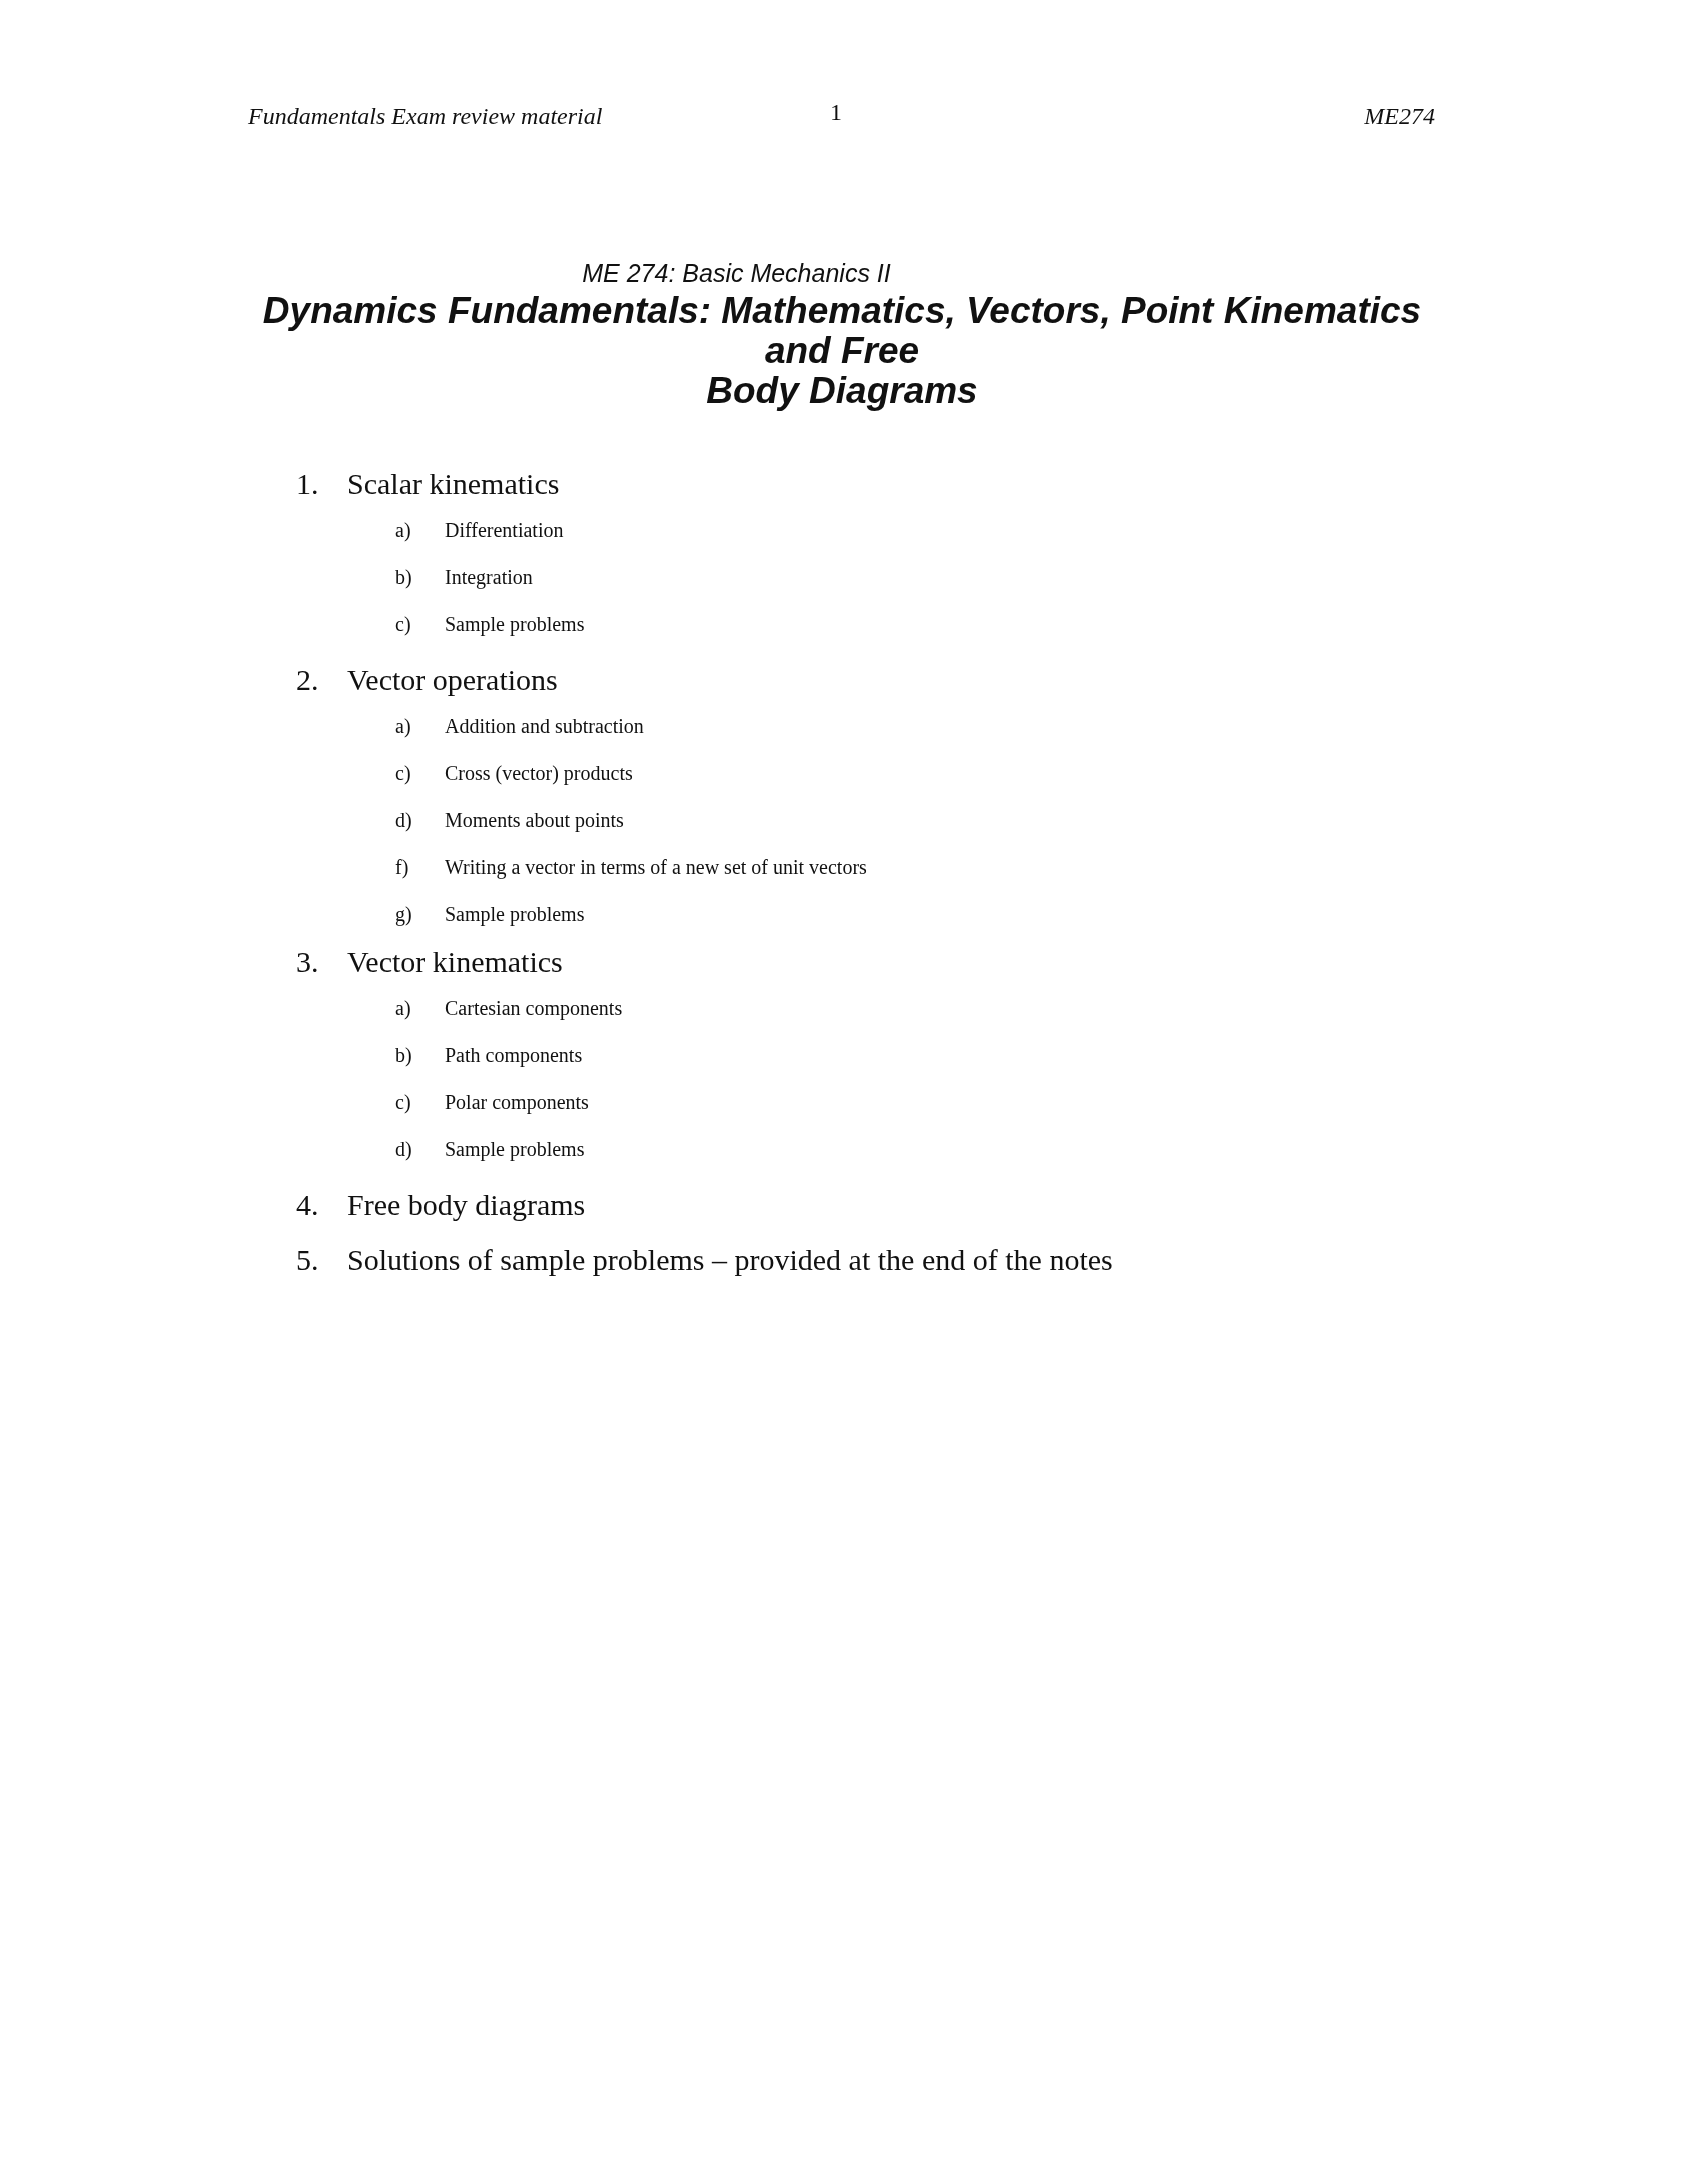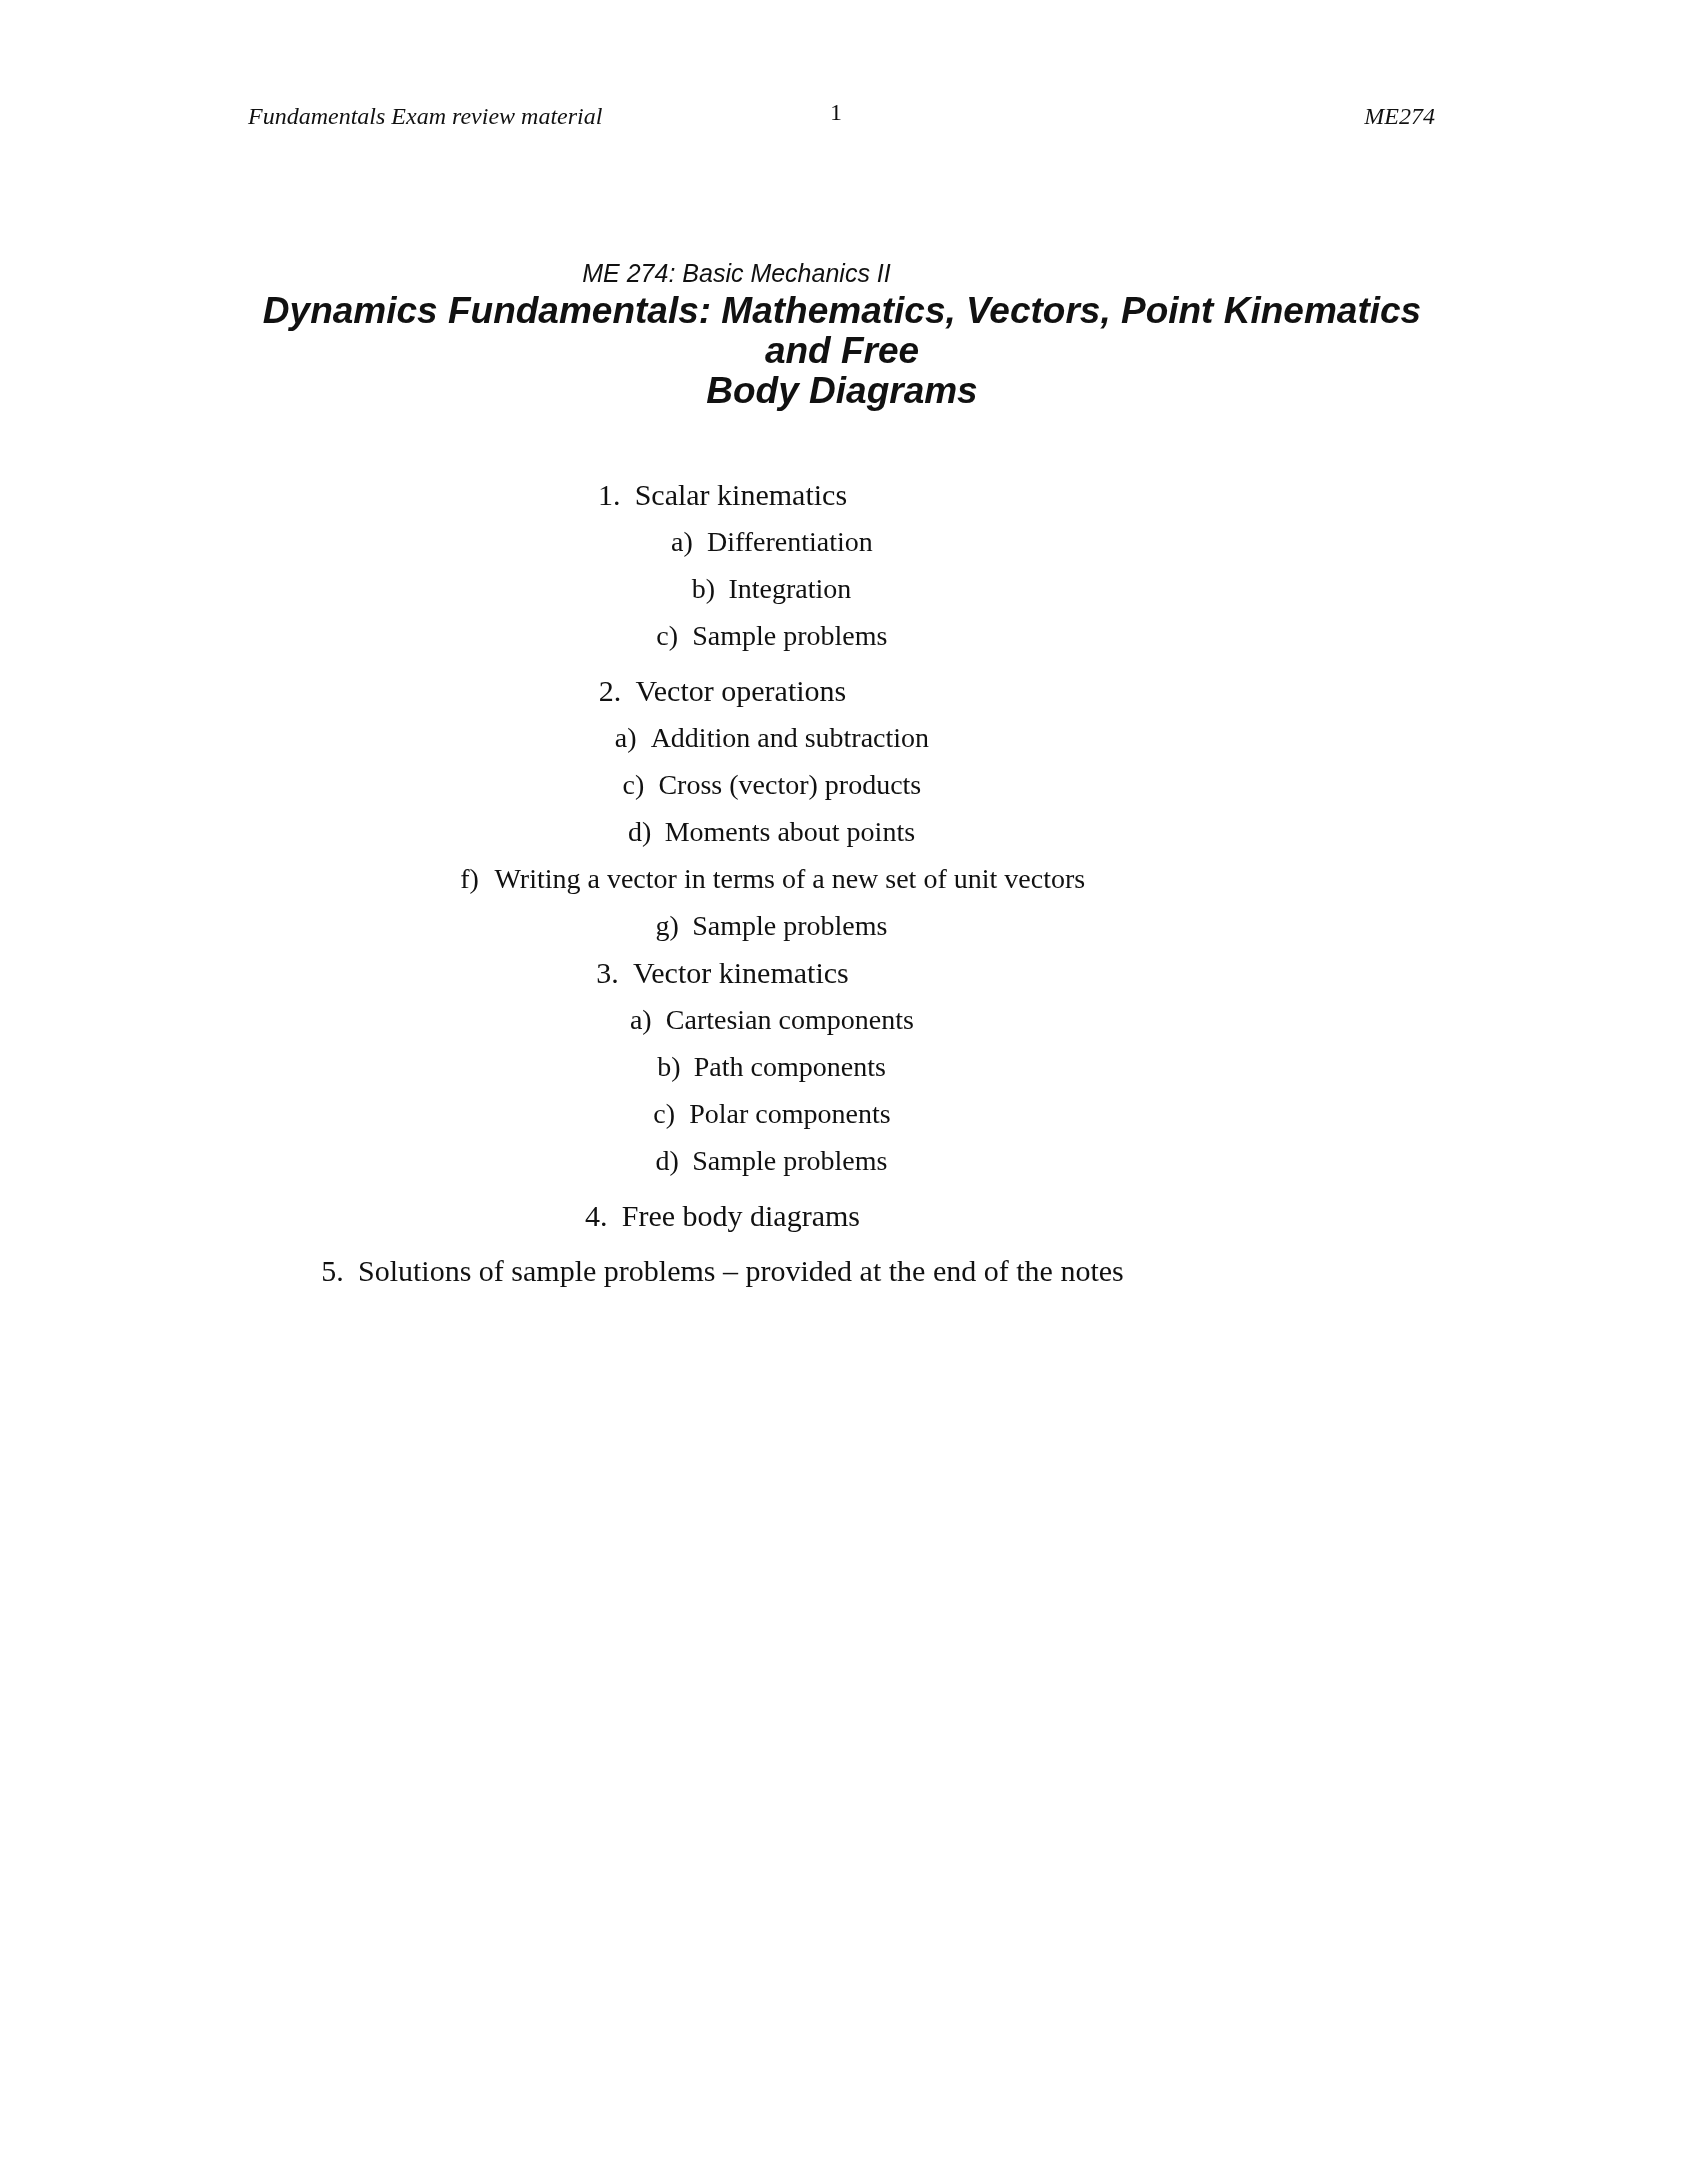--- a/index.html
+++ b/index.html
@@ -20,25 +20,25 @@
     position: absolute; top: 259px; left: 0; width: 1473px; text-align: center;
     font-family: "Liberation Sans", sans-serif; font-style: italic;
     font-size: 25px;
   }
   .title {
     position: absolute; top: 291px; left: 238px; width: 1208px; text-align: center;
     font-family: "Liberation Sans", sans-serif; font-style: italic; font-weight: bold;
     font-size: 37px; line-height: 40px;
   }
 
-  .outline { position: absolute; top: 459px; left: 295px; margin: 12px; padding: 0; list-style: none; text-align: center; }
+  .outline { position: absolute; top: 459px; left: 295px; margin: 1px; padding: 0; list-style: none; }
   .item { font-size: 30px; line-height: 47px; }
   .item .num { display: inline-block; width: 51px; }
   .sub { margin: 0; padding: 0 0 0 99px; list-style: none; }
-  .sub li { font-size: 28px; line-height: 47px; }
+  .sub li { font-size: 20px; line-height: 47px; }
   .sub .let { display: inline-block; width: 50px; }
   .gap { height: 8px; }
 </style>
 </head>
 <body>
 
 <div class="hdr left">Fundamentals Exam review material</div>
 <div class="hdr center">1</div>
 <div class="hdr right">ME274</div>
 

